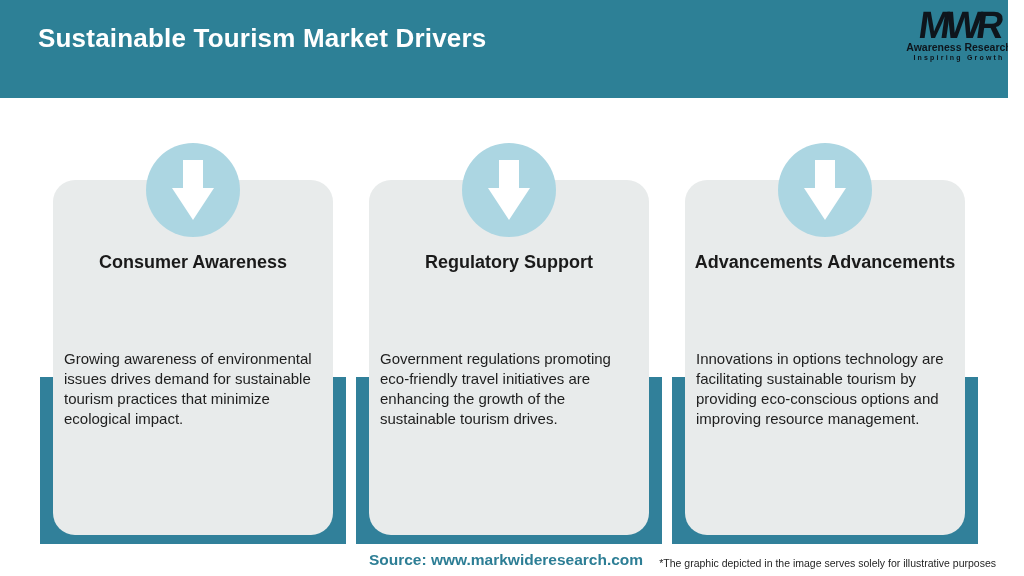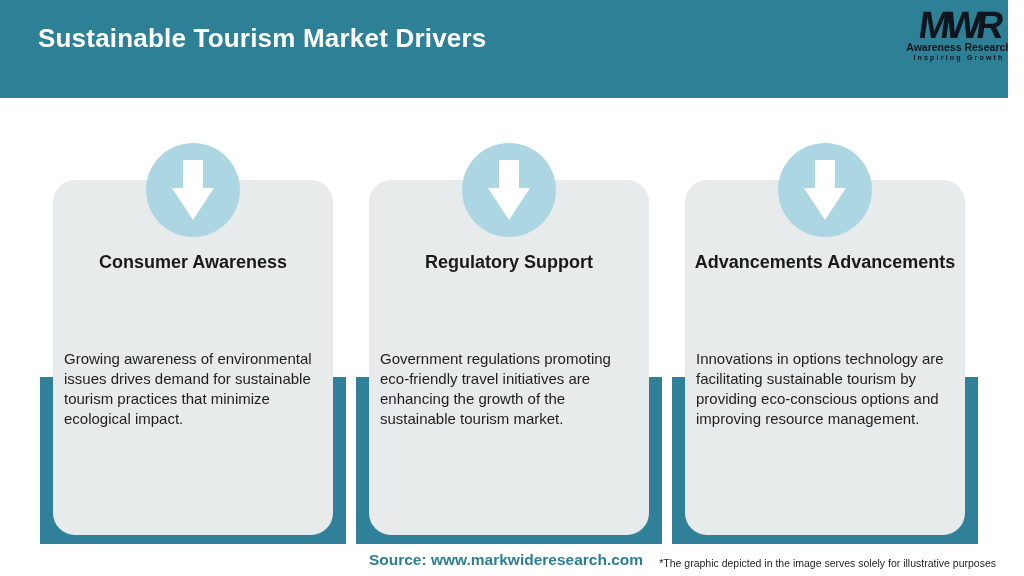--- a/index.html
+++ b/index.html
@@ -86,21 +86,21 @@
       <svg class="arrow" viewBox="0 0 94 94" xmlns="http://www.w3.org/2000/svg">
         <path d="M37 17 h20 v28 h11 L47 77 26 45 h11 Z" fill="#ffffff"></path>
       </svg>
     </div>
   </div>
 
   <div class="column col-2">
     <div class="backing"></div>
     <div class="card">
       <div class="card-title">Regulatory Support</div>
-      <div class="card-body">Government regulations promoting eco-friendly travel initiatives are enhancing the growth of the sustainable tourism market.</div>
+      <div class="card-body">Government regulations promoting eco-friendly travel initiatives are enhancing the growth of the sustainable tourism drives.</div>
     </div>
     <div class="circle">
       <svg class="arrow" viewBox="0 0 94 94" xmlns="http://www.w3.org/2000/svg">
         <path d="M37 17 h20 v28 h11 L47 77 26 45 h11 Z" fill="#ffffff"></path>
       </svg>
     </div>
   </div>
 
   <div class="column col-3">
     <div class="backing"></div>

